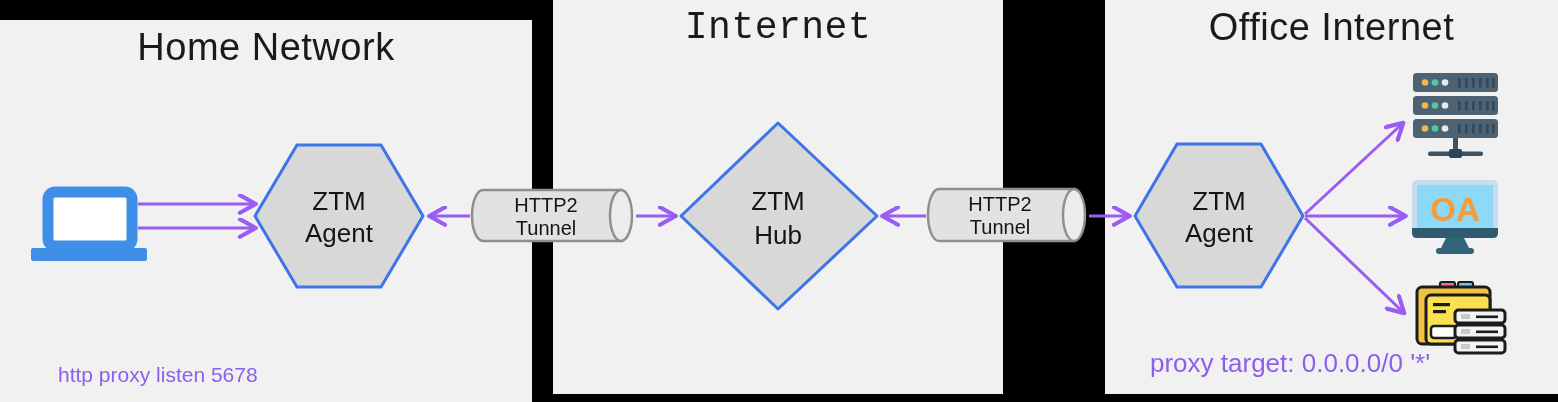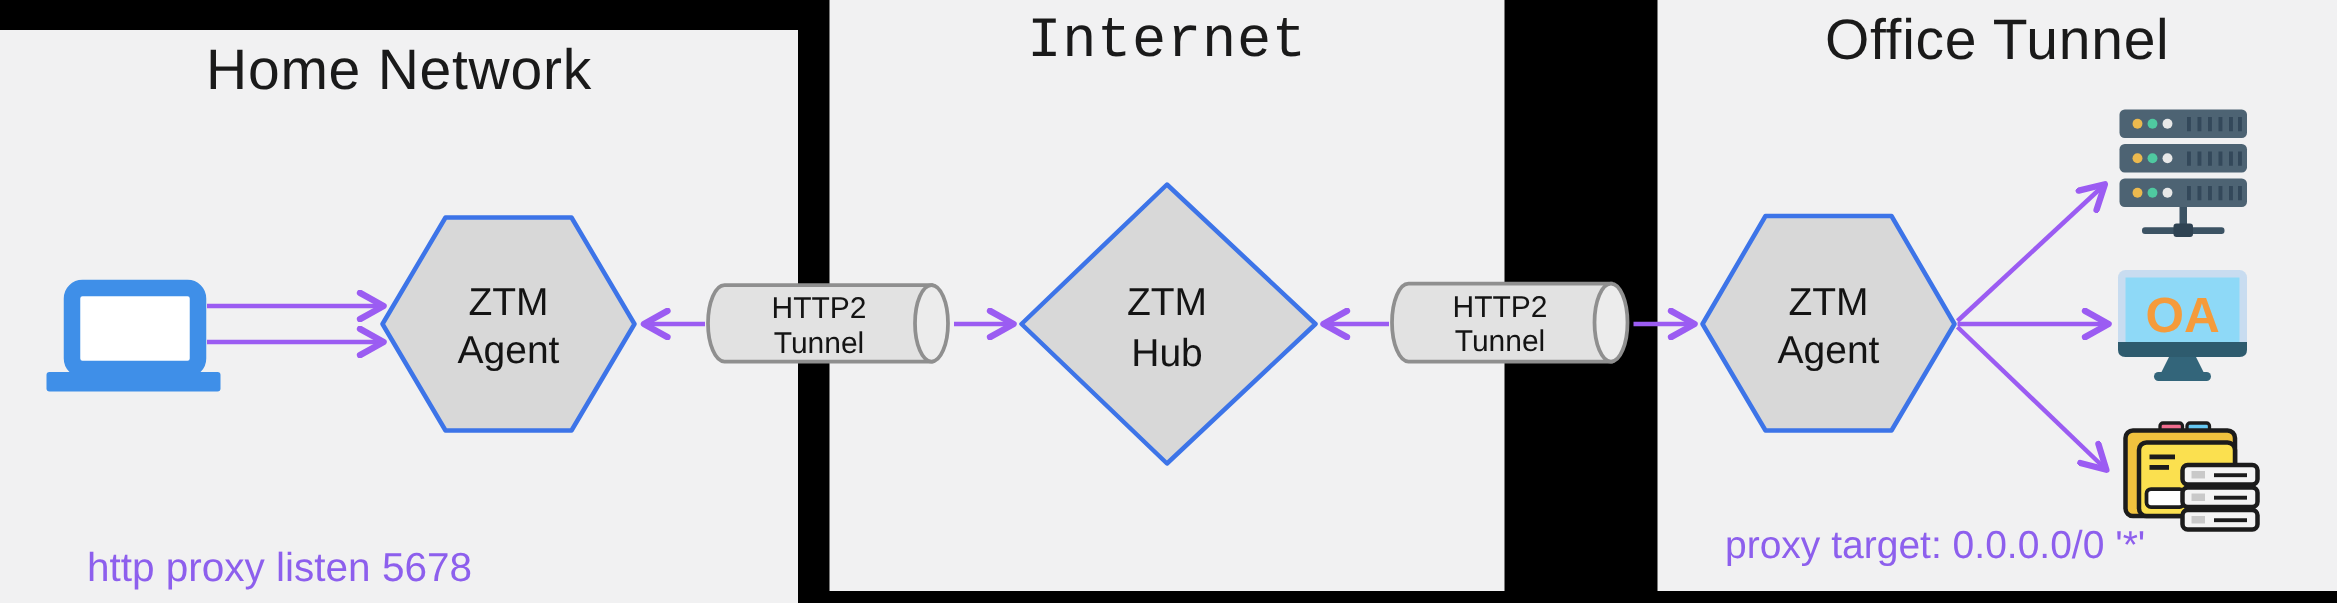--- a/index.html
+++ b/index.html
@@ -11,21 +11,21 @@
   .panel-home{left:0;width:532px;margin-top:20px;}
   .panel-internet{left:553px;width:450px;font-family:Liberation Mono, monospace;}
   .panel-office{left:1105px;width:453px;}
   .panel-title{
     position:absolute;top:6px;left:0;width:100%;text-align:center;
     font-size:38px;font-weight:500;color:#1a1a1a;letter-spacing:0.5px;
   }
   .caption{
     position:absolute;font-weight:400;color:#8d5fed;white-space:nowrap;
   }
-  .caption-home{left:58px;top:343px;font-size:27px;}
+  .caption-home{left:58px;top:343px;font-size:21px;}
   .caption-office{left:45px;top:348px;font-size:26px;}
   .overlay{position:absolute;left:0;top:0;}
   .node-label{fill:#141414;font-family:"Liberation Sans",sans-serif;font-size:26px;}
   .tunnel-label{fill:#141414;font-family:"Liberation Sans",sans-serif;font-size:20px;}
   .oa-label{fill:#f59b3b;font-family:"Liberation Sans",sans-serif;font-size:33px;font-weight:bold;}
 </style>
 </head>
 <body>
 
 <div class="canvas">
@@ -33,21 +33,21 @@
   <div class="panel panel-home">
     <div class="panel-title">Home Network</div>
     <div class="caption caption-home">http proxy listen 5678</div>
   </div>
 
   <div class="panel panel-internet">
     <div class="panel-title">Internet</div>
   </div>
 
   <div class="panel panel-office">
-    <div class="panel-title">Office Tunnel</div>
+    <div class="panel-title">Office Internet</div>
     <div class="caption caption-office">proxy target: 0.0.0.0/0 '*'</div>
   </div>
 
   <svg class="overlay" width="1558" height="402" viewBox="0 0 1558 402">
     <defs>
       <marker id="arrowhead" viewBox="0 0 12 12" refX="9.5" refY="6" markerWidth="7" markerHeight="7" orient="auto-start-reverse">
         <path d="M1.5,1 L10.5,6 L1.5,11" fill="none" stroke="#9b5cf2" stroke-width="2.4" stroke-linecap="round" stroke-linejoin="round"></path>
       </marker>
     </defs>
 

